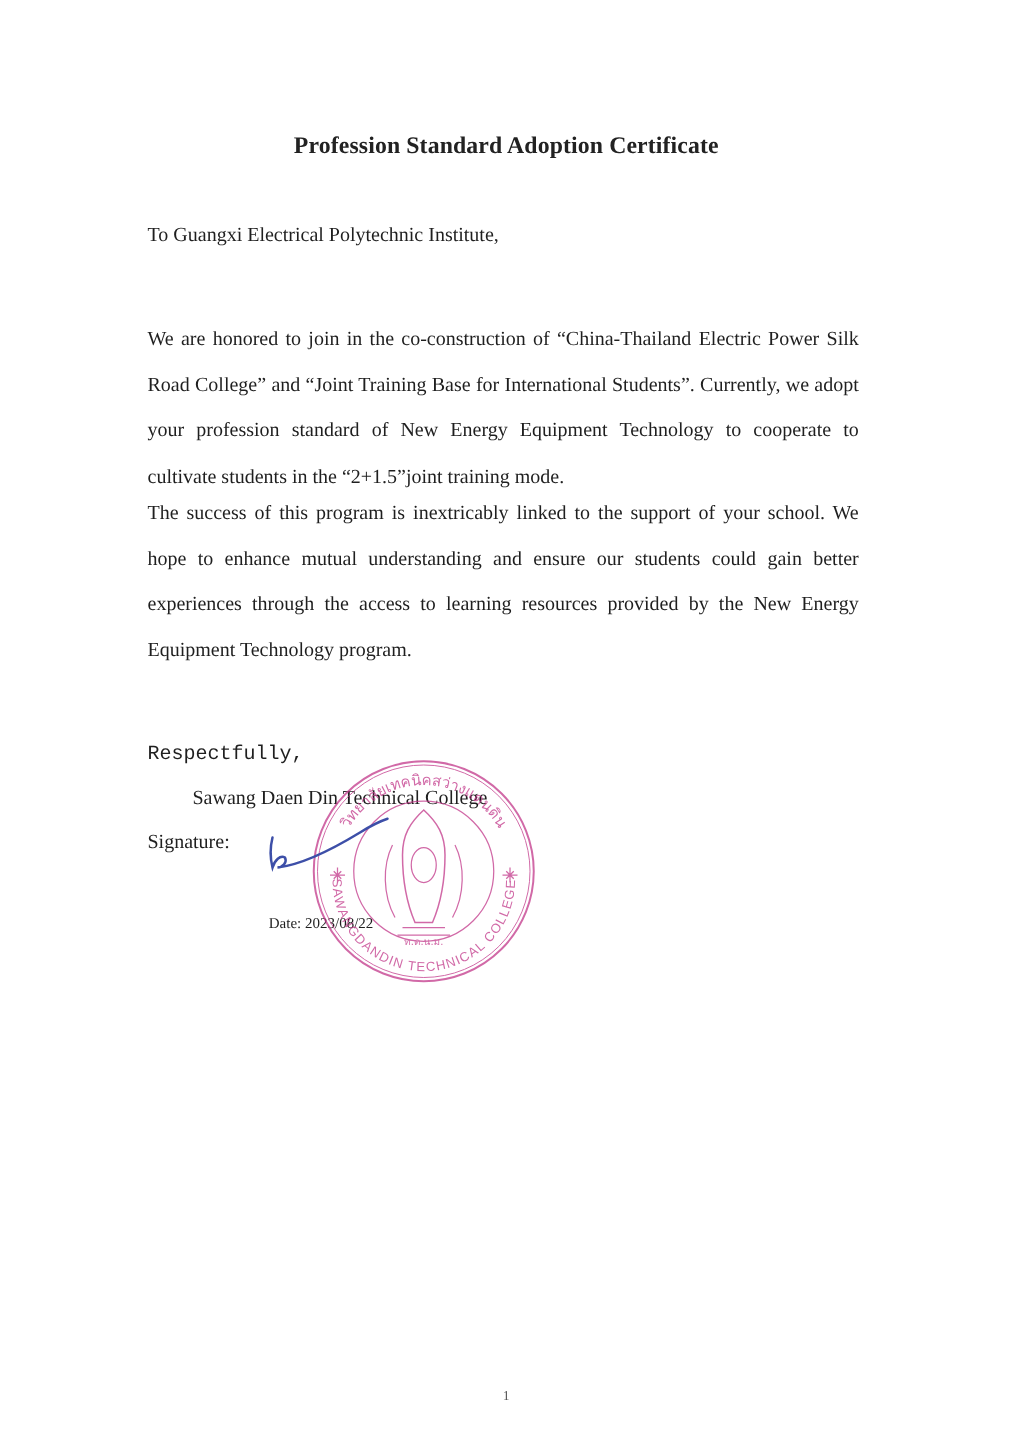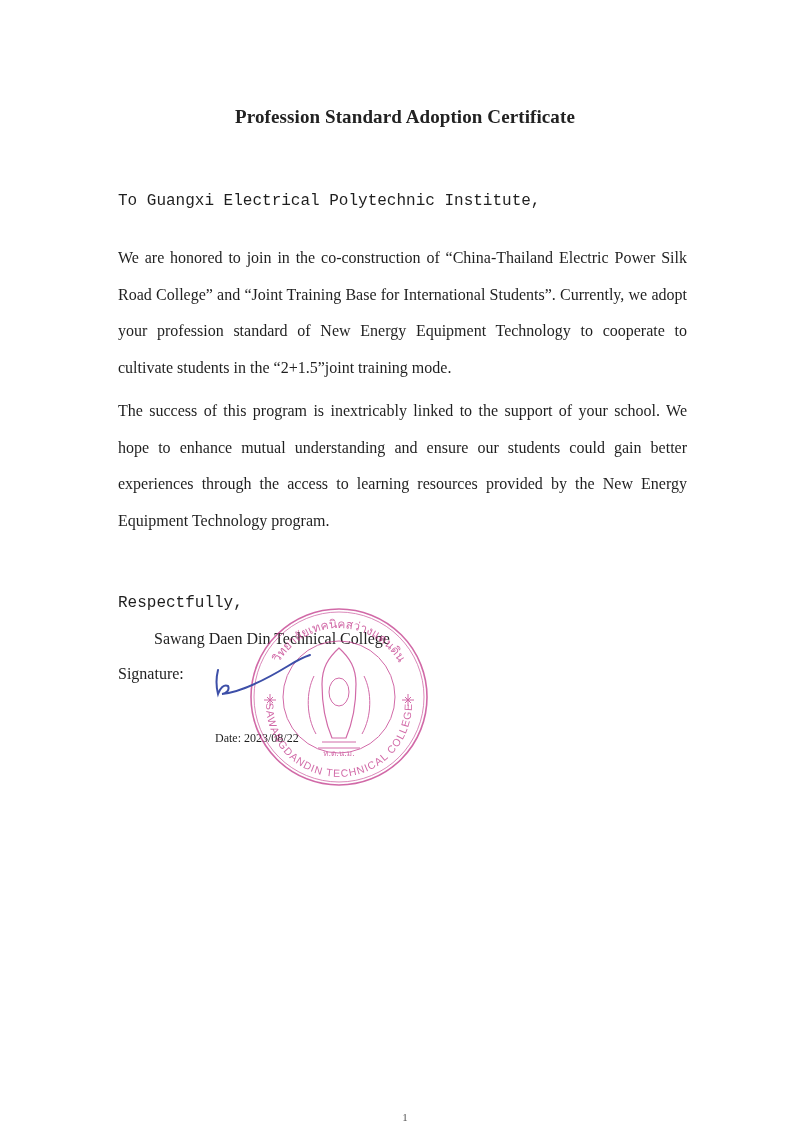--- a/index.html
+++ b/index.html
@@ -27,33 +27,32 @@
       top: 106px;
       text-align: center;
       font-weight: bold;
       font-size: 19px;
       color: #222;
       letter-spacing: 0.1px;
     }
     .salutation {
       position: absolute;
       left: 118px;
-      top: 192px;
+      top: 180px;
       font-size: 16px;
-      font-family: Liberation Mono, monospace;
     }
     .para {
       position: absolute;
       left: 118px;
       width: 569px;
       font-size: 16px;
       line-height: 36.5px;
       text-align: justify;
     }
-    .para1 { top: 240px; }
+    .para1 { top: 254px; }
     .para2 { top: 393px; }
     .closing-line {
       position: absolute;
       left: 118px;
       font-size: 16px;
       z-index: 2;
     }
     .respectfully { top: 594px; font-family: Liberation Mono, monospace; }
     .college { top: 630px; margin-left: 36px; }
     .signature-label { top: 665px; }

